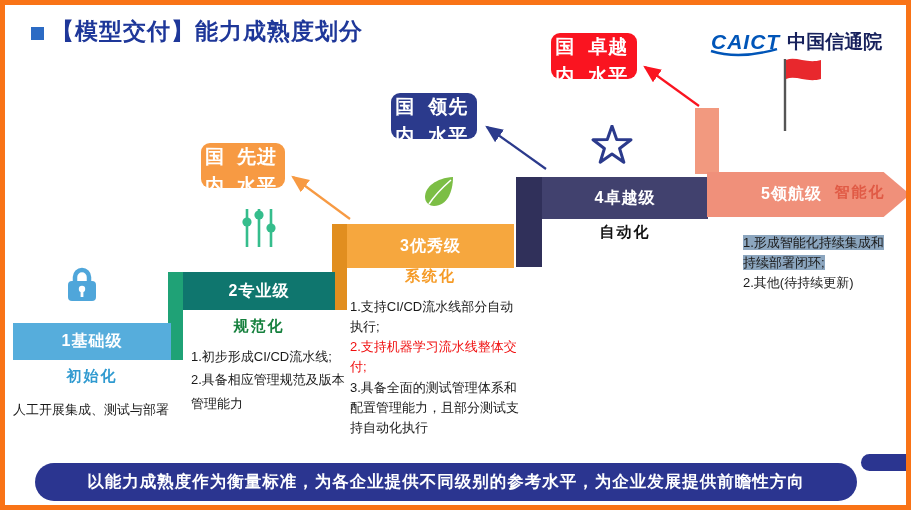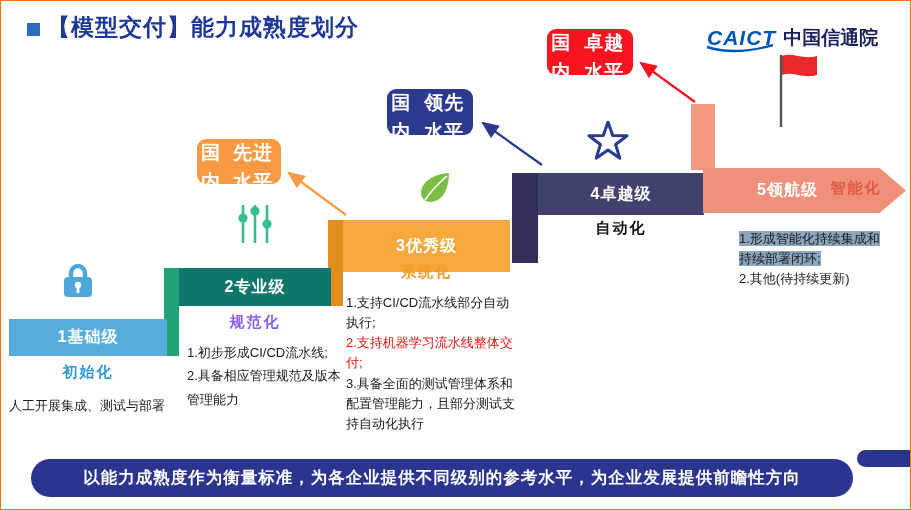--- a/index.html
+++ b/index.html
@@ -1,19 +1,19 @@
 <!DOCTYPE html>
 <html><head>
 <meta charset="utf-8">
 <style>
   * { margin:0; padding:0; box-sizing:border-box; }
   body { font-family:"Liberation Sans","DejaVu Sans",sans-serif; background:#e9e9e9; }
   .canvas {
     position:relative; width:911px; height:510px; background:#ffffff;
-    border:1px solid #f97316; overflow:hidden; margin:0 auto;
+    border:5px solid #f97316; overflow:hidden; margin:0 auto;
   }
   
   .title-bullet { position:absolute; left:26px; top:22px; width:13px; height:13px; background:#2C6BC4; }
   .page-title { position:absolute; left:46px; top:11px; font-size:23px; font-weight:bold; color:#1E3799; letter-spacing:1px; }
   .logo { position:absolute; left:706px; top:24px; display:flex; align-items:center; gap:7px; }
   .logo .abbr-wrap { position:relative; }
   .logo .abbr { font-size:21px; font-weight:800; color:#0055B8; letter-spacing:1px; font-style:italic; }
   .logo .swoosh { position:absolute; left:-2px; top:18px; }
   .logo .cn { font-size:19px; font-weight:bold; color:#17215c; }
   
@@ -22,28 +22,28 @@
   .stage { position:absolute; text-align:center; font-weight:bold; font-size:15px; letter-spacing:2px; }
   .desc { position:absolute; font-size:13px; color:#1a1a1a; line-height:1.55; }
   .desc .red { color:#F00F0F; }
   .desc .hl { background:#8CA6BF; }
   .desc .item { margin:0; }
   
   .l1-bar { left:8px;  top:318px; width:158px; height:37px; background:#56ADDC; }
   .l2-con { left:163px; top:267px; width:15px; height:88px; background:#1FA276; }
   .l2-bar { left:178px; top:267px; width:152px; height:38px; background:#0f766e; }
   .l3-con { left:327px; top:219px; width:15px; height:86px; background:#E18E1F; }
-  .l3-bar { left:342px; top:219px; width:167px; height:52px; background:#F6A73E; }
+  .l3-bar { left:342px; top:219px; width:167px; height:44px; background:#F6A73E; }
   .l4-con { left:511px; top:172px; width:26px; height:90px; background:#30305A; }
   .l4-bar { left:537px; top:172px; width:166px; height:42px; background:#41416E; }
   .l5-con { left:690px; top:103px; width:24px; height:66px; background:#F2997F; }
   .l5-bar { left:702px; top:124px; width:203px; height:45px; background:#F0907A;
             clip-path:polygon(0 0, 87% 0, 100% 50%, 87% 100%, 0 100%); padding-right:34px;margin-top:43px; }
   .l1-stage { left:8px;   top:362px; width:158px; color:#2F9AD0; }
-  .l2-stage { left:178px; top:312px; width:152px; color:#8b5cf6; }
+  .l2-stage { left:178px; top:312px; width:152px; color:#15803d; }
   .l3-stage { left:342px; top:262px; width:167px; color:#F59B27; }
   .l4-stage { left:537px; top:218px; width:166px; color:#111111; }
   .l5-stage { left:780px; top:178px; width:150px; color:#E05A45; }
   .l1-desc { left:8px;   top:395px; width:172px; }
   .l2-desc { left:186px; top:340px; width:156px; line-height:1.8; }
   .l3-desc { left:345px; top:292px; width:172px; }
   .l4-desc { left:545px; top:244px; width:162px; }
   .l5-desc { left:738px; top:228px; width:146px; }
   
   .badge { position:absolute; border-radius:9px; color:#fff; font-weight:bold; font-size:19px;

